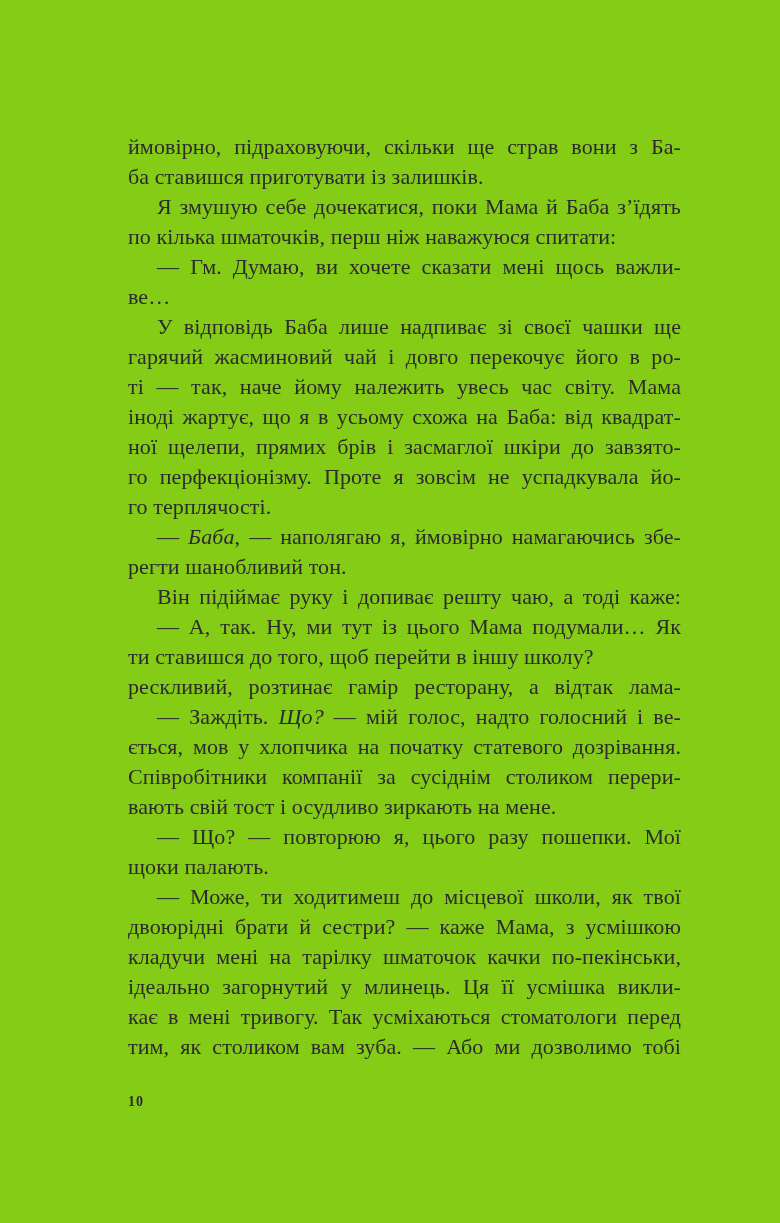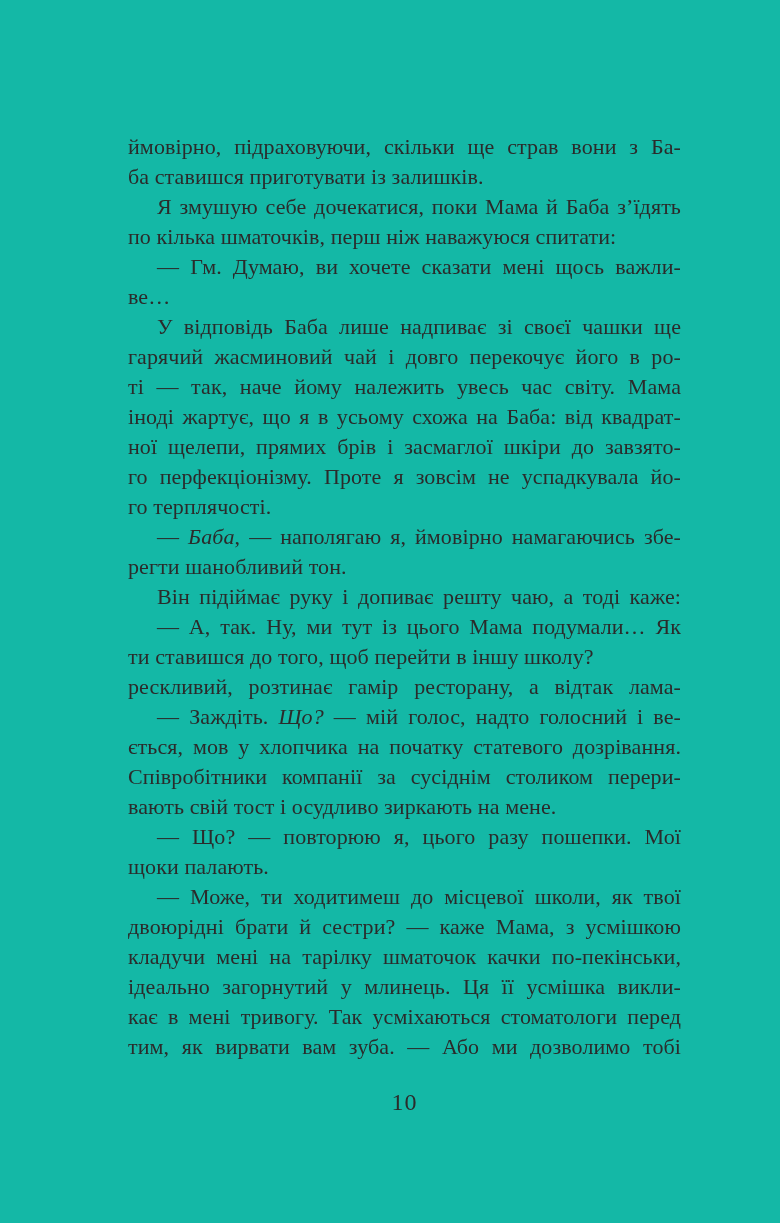--- a/index.html
+++ b/index.html
@@ -35,30 +35,31 @@
   }
   .line.indent { text-indent: 29px; }
 
   .it { font-style: italic; }
 
   .page-number {
     position: absolute;
     left: 128px;
     top: 1090px;
     width: 553px;
-    text-align: center;
-    font-size: 24px;
+    text-align: left;
+    font-size: 14px;
     line-height: 24px;
     letter-spacing: 1px;
+    font-weight: bold;
   }
 </style>
 </head>
 <body>
 
-<div class="page" style="background: #14b8a6; color: rgb(43, 43, 43);">
+<div class="page" style="background: #84cc16; color: rgb(43, 43, 43);">
   <div class="text-block">
       <div class="line"><span>ймовірно, підраховуючи, скільки ще страв вони з Ба-</span></div>
       <div class="line end"><span>ба ставишся приготувати із залишків.</span></div>
       <div class="line indent"><span>Я змушую себе дочекатися, поки Мама й Баба з’їдять</span></div>
       <div class="line end"><span>по кілька шматочків, перш ніж наважуюся спитати:</span></div>
       <div class="line indent"><span>— Гм. Думаю, ви хочете сказати мені щось важли-</span></div>
       <div class="line end"><span>ве…</span></div>
       <div class="line indent"><span>У відповідь Баба лише надпиває зі своєї чашки ще</span></div>
       <div class="line"><span>гарячий жасминовий чай і довго перекочує його в ро-</span></div>
       <div class="line"><span>ті — так, наче йому належить увесь час світу. Мама</span></div>
@@ -76,16 +77,16 @@
       <div class="line"><span>ється, мов у хлопчика на початку статевого дозрівання.</span></div>
       <div class="line"><span>Співробітники компанії за сусіднім столиком перери-</span></div>
       <div class="line end"><span>вають свій тост і осудливо зиркають на мене.</span></div>
       <div class="line indent"><span>— Що? — повторюю я, цього разу пошепки. Мої</span></div>
       <div class="line end"><span>щоки палають.</span></div>
       <div class="line indent"><span>— Може, ти ходитимеш до місцевої школи, як твої</span></div>
       <div class="line"><span>двоюрідні брати й сестри? — каже Мама, з усмішкою</span></div>
       <div class="line"><span>кладучи мені на тарілку шматочок качки по-пекінськи,</span></div>
       <div class="line"><span>ідеально загорнутий у млинець. Ця її усмішка викли-</span></div>
       <div class="line"><span>кає в мені тривогу. Так усміхаються стоматологи перед</span></div>
-      <div class="line"><span>тим, як вирвати вам зуба. — Або ми дозволимо тобі</span></div>
+      <div class="line"><span>тим, як столиком вам зуба. — Або ми дозволимо тобі</span></div>
     </div>
   <div class="page-number">10</div>
 </div>
 
 </body></html>

